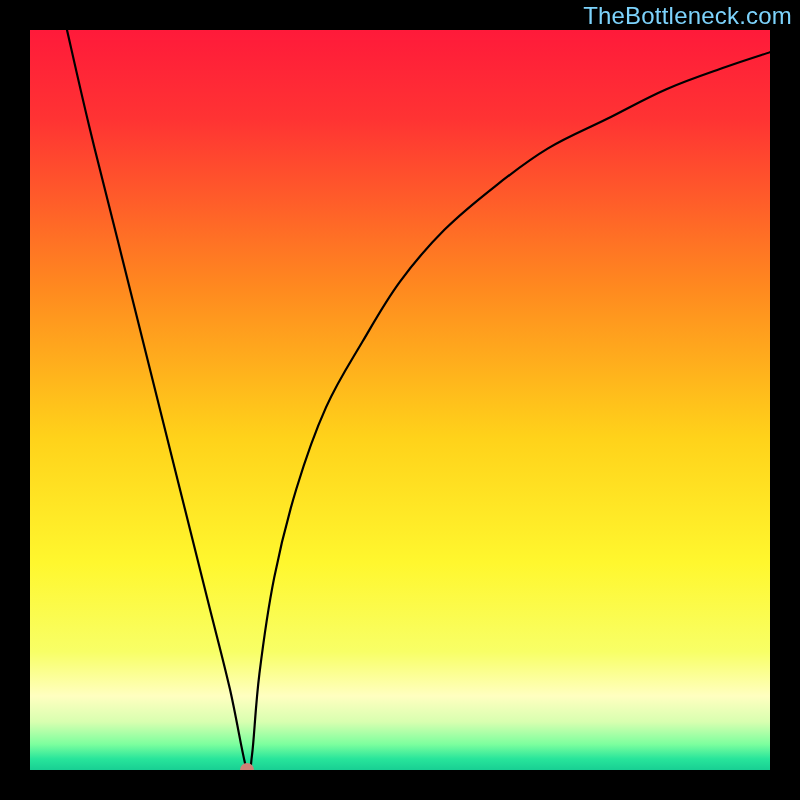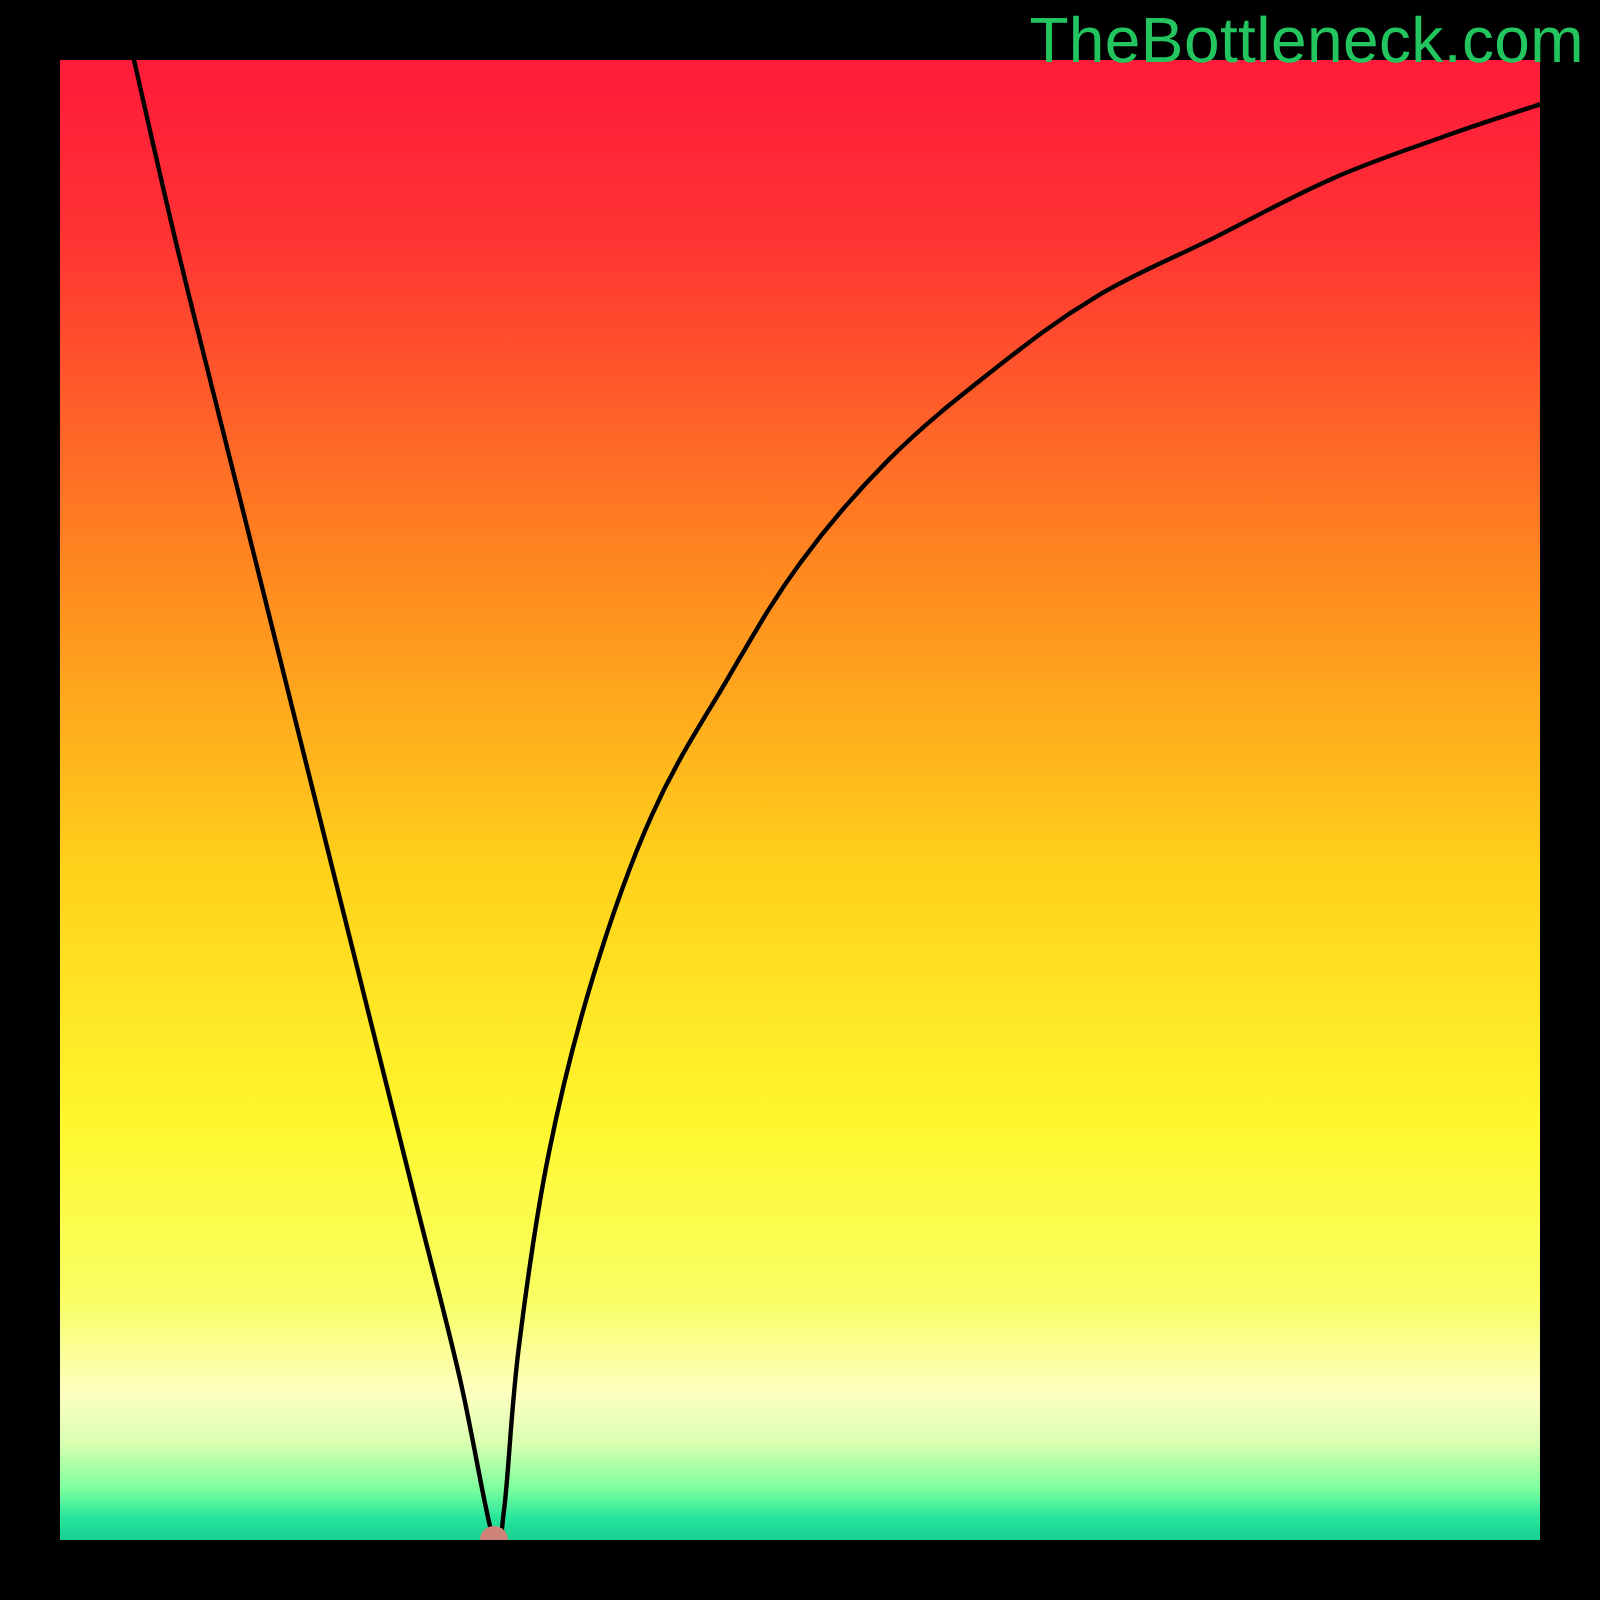--- a/index.html
+++ b/index.html
@@ -41,22 +41,22 @@
     width: 14px;
     height: 14px;
     border-radius: 50%;
     transform: translate(-50%, -50%);
   }
   .watermark {
     position: absolute;
     top: 2px;
     right: 8px;
     font-family: Arial, Helvetica, sans-serif;
-    font-size: 32px;
-    color: #22c55e;
+    font-size: 24px;
+    color: #7dd3fc;
     letter-spacing: 0.2px;
     user-select: none;
   }
 </style>
 </head>
 <body>
 
 <div class="frame">
   <div class="plot">
     <div class="gradient" style="background: linear-gradient(rgb(255, 26, 58) 0%, rgb(255, 51, 51) 12%, rgb(255, 138, 31) 35%, rgb(255, 210, 26) 55%, rgb(255, 247, 46) 72%, rgb(248, 255, 102) 84%, rgb(255, 255, 192) 90%, rgb(216, 255, 176) 93.5%, rgb(125, 255, 158) 96.5%, rgb(40, 229, 155) 98.5%, rgb(24, 207, 147) 100%);"></div>

